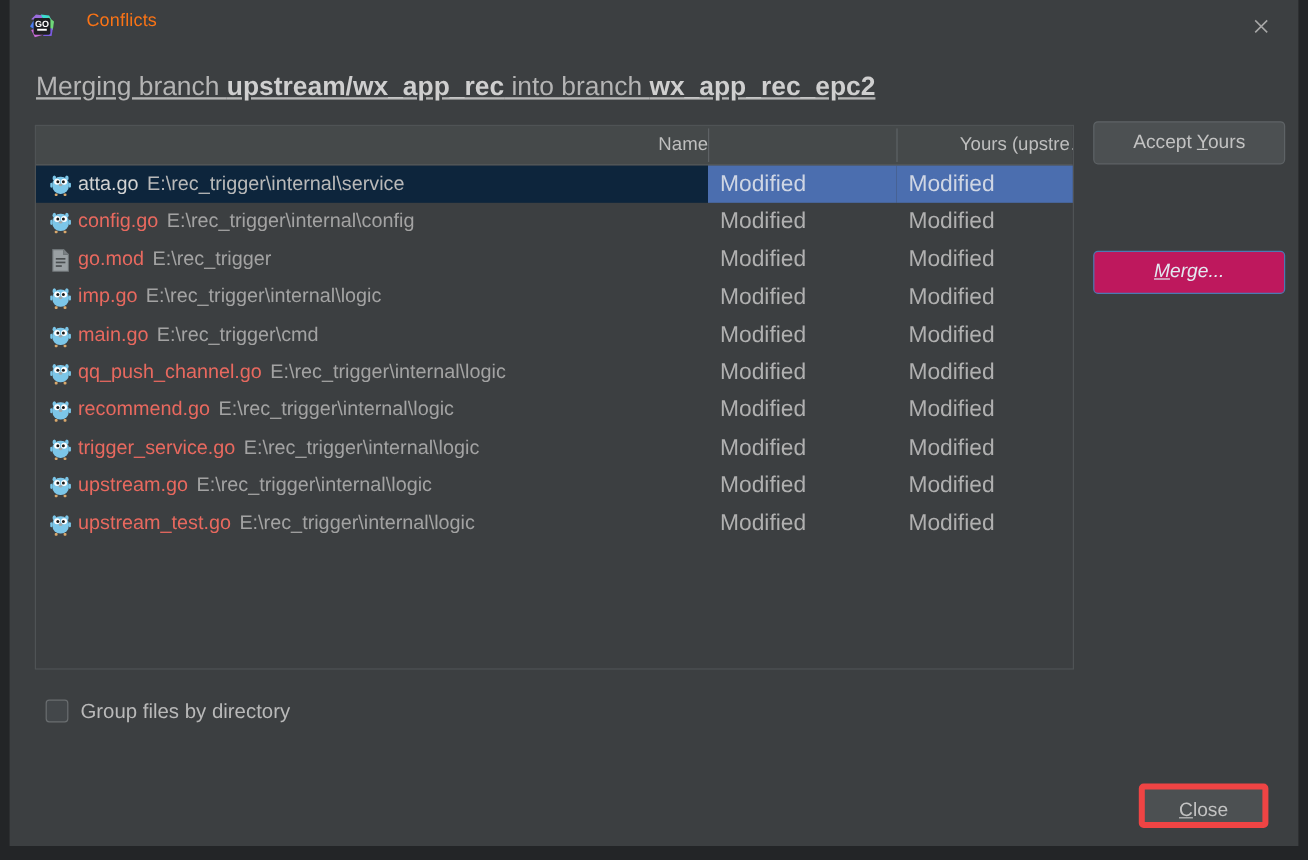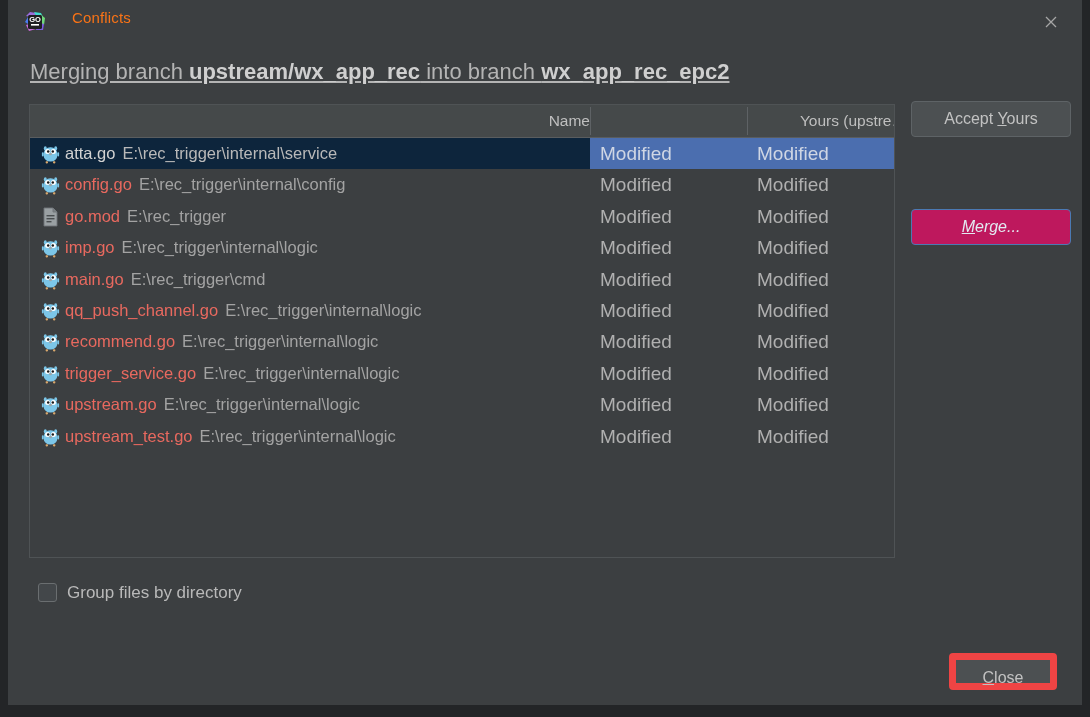--- a/index.html
+++ b/index.html
@@ -200,21 +200,21 @@
     color: #b9b9b9;
     white-space: nowrap;
     text-align: right;
   }
 
   
   #btn-close {
     position: absolute;
     left: 941px; top: 653px;
     width: 108px; height: 37px;
-    border: 7px solid #ef4444;
+    border: 5px solid #ef4444;
     border-radius: 4px;
     background: #4c5052;
     color: #c2c2c2;
     font-size: 16px;
     font-family: "Liberation Sans", sans-serif;
     cursor: default;
     line-height: 35px;
     text-align: center;
   }
 </style>

